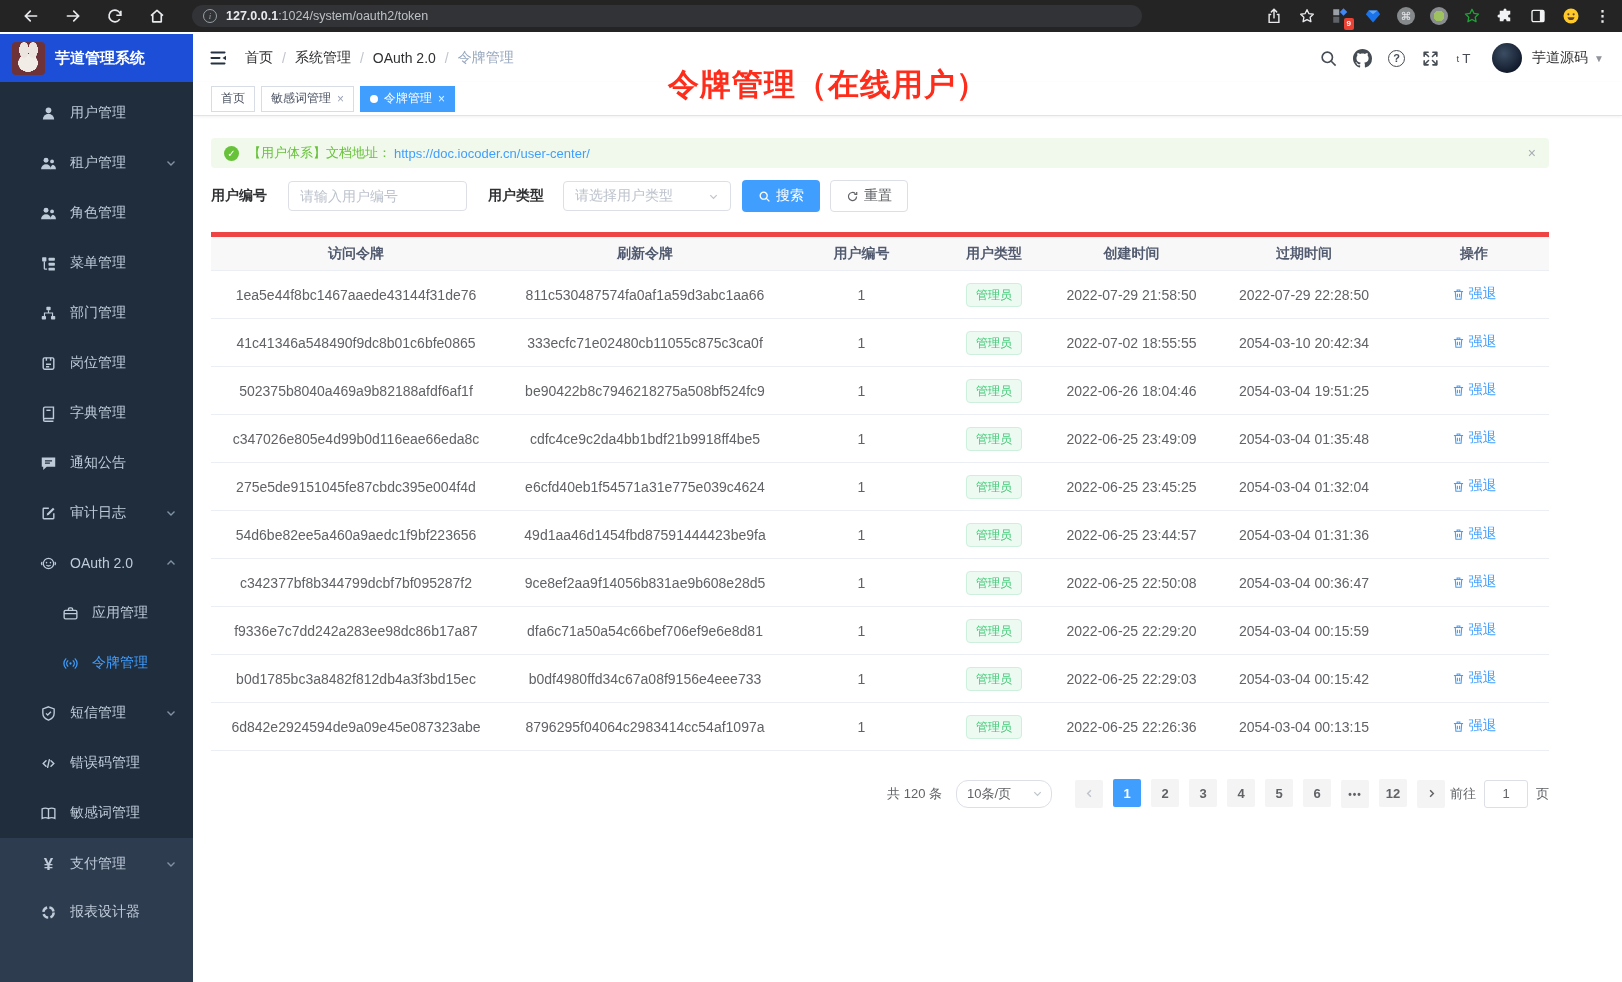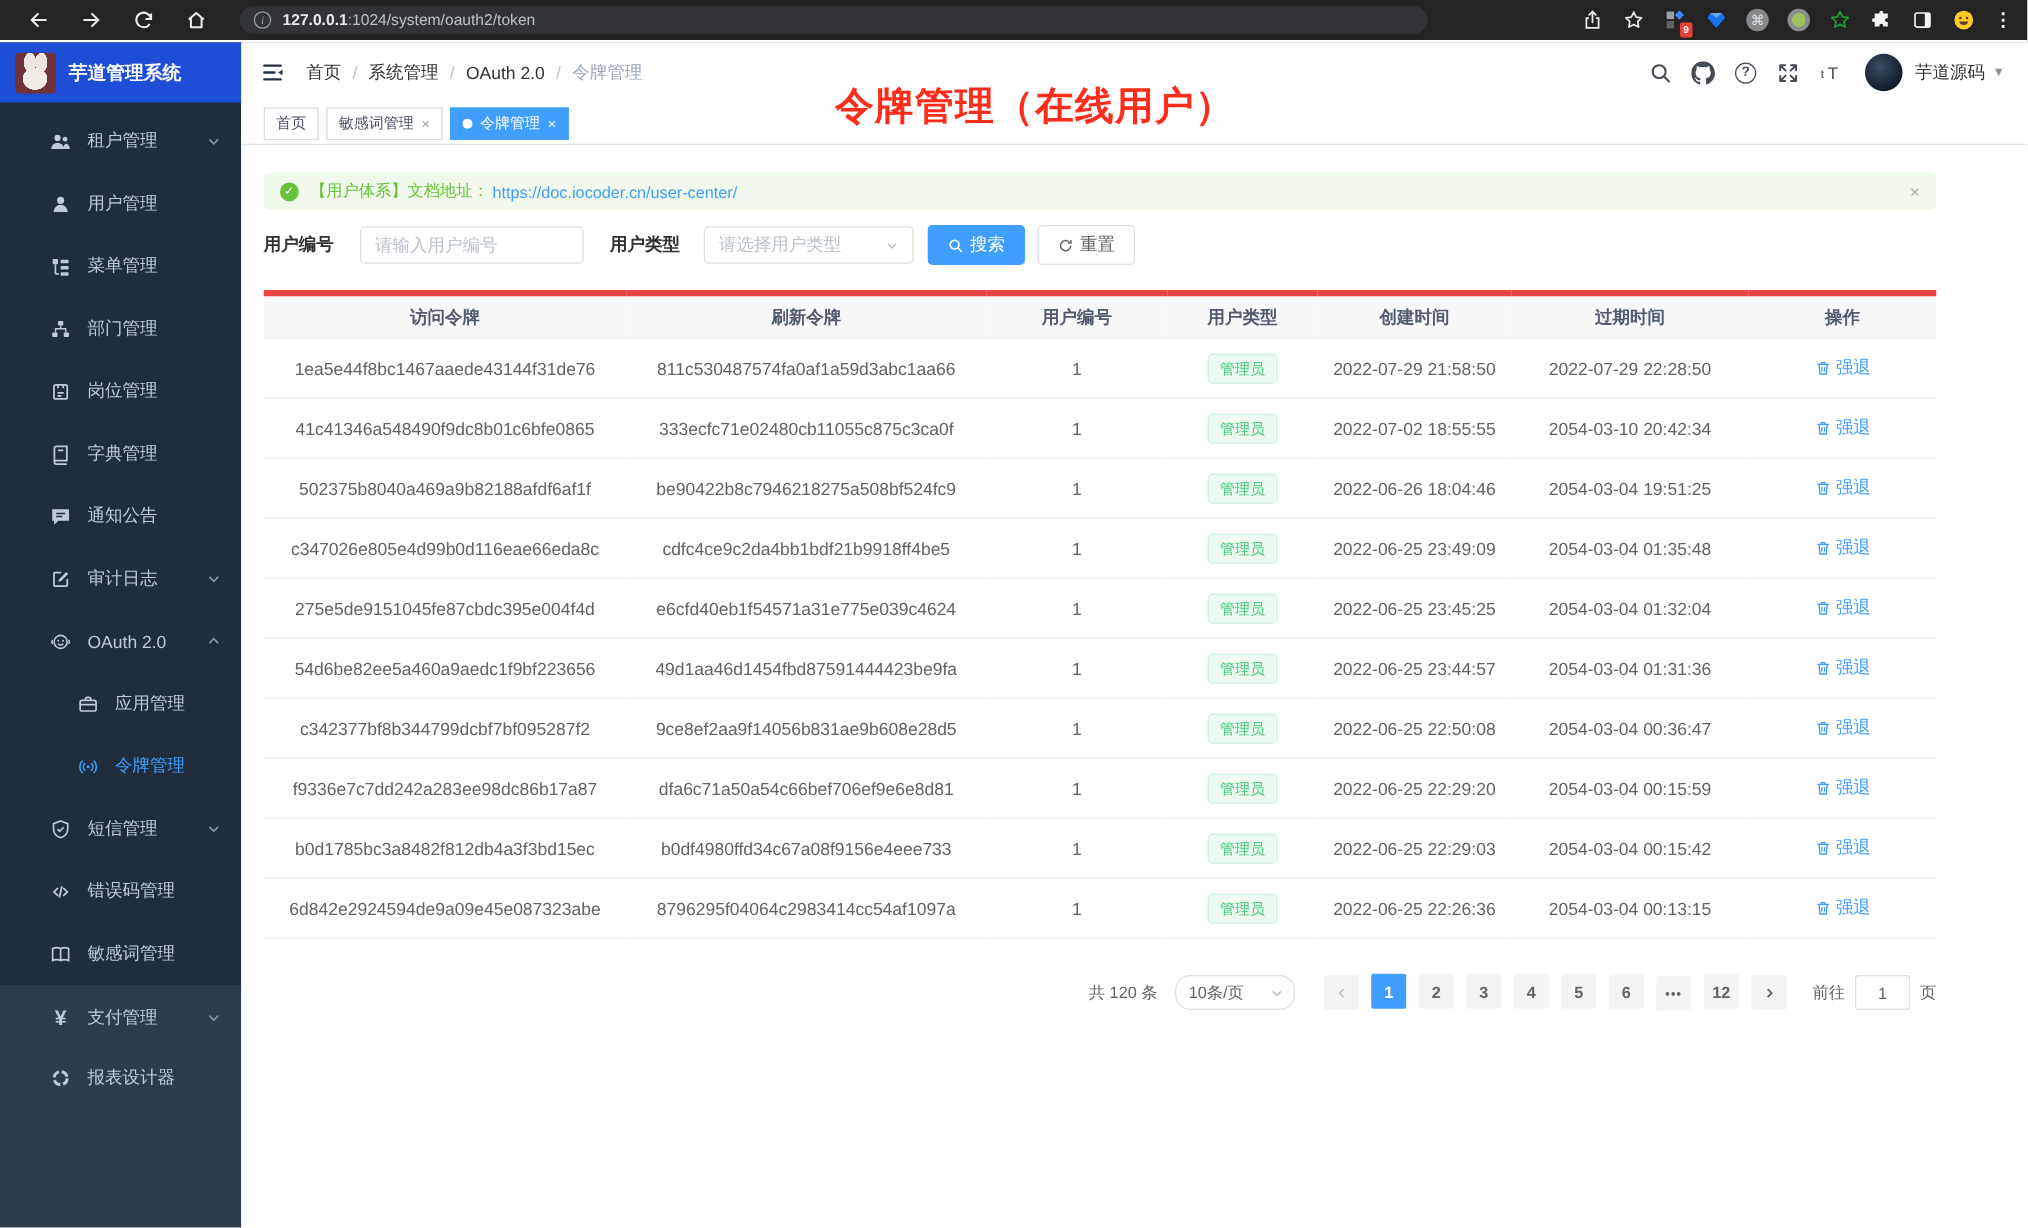--- a/index.html
+++ b/index.html
@@ -100,21 +100,21 @@
   
   .pagination{margin-top:28px;display:flex;align-items:center;justify-content:flex-end;font-size:13px;color:#606266;width:1338px;}
   .pg-total{margin-right:14px;}
   .pg-size{width:96px;height:28px;border:1px solid #dcdfe6;border-radius:12px;display:flex;align-items:center;justify-content:space-between;padding:0 8px 0 10px;color:#606266;margin-right:18px;cursor:pointer;}
   .pg{min-width:28px;height:28px;background:#f4f4f5;border:none;border-radius:2px;margin:0 5px;font-size:13px;color:#606266;font-weight:700;display:inline-flex;align-items:center;justify-content:center;font-family:inherit;cursor:pointer;padding:0 6px;}
   .pg.active{background:#409eff;color:#fff;}
   .pg.prev{color:#c0c4cc;}
   .pg .ch{width:11px;height:11px;display:inline-flex;}
   .pg .ch svg{width:100%;height:100%;}
   .pg.more{font-size:10px;letter-spacing:1px;}
-  .goto-label{margin-left:16px;}
+  .goto-label{}
   .goto{width:44px;height:28px;border:1px solid #dcdfe6;border-radius:3px;margin:0 8px;text-align:center;font-size:13px;color:#606266;font-family:inherit;outline:none;}
   
   .annotation{position:absolute;left:668px;top:64px;font-size:31px;font-weight:700;color:#fe2c1a;z-index:50;white-space:nowrap;letter-spacing:1px;}
 </style>
 </head>
 <body>
 
 <div class="browser-bar">
   <div class="bnav">
     <span class="bicon">
@@ -204,41 +204,52 @@
 
   <aside class="sidebar">
     <div class="logo">
       <span class="logo-img"></span>
       <span class="logo-title">芋道管理系统</span>
     </div>
     <nav id="menu">
         <div class="menu-item">
           <span class="mi-icon">
             <svg viewBox="0 0 24 24" fill="currentColor">
+              <circle cx="12" cy="7.5" r="4"></circle>
+              <path d="M4 20.5a8 8 0 0 1 16 0z"></path>
+            </svg>
+          </span>
+          <span class="mi-label">用户管理</span>
+        </div>
+        <div class="menu-item">
+          <span class="mi-icon">
+            <svg viewBox="0 0 24 24" fill="currentColor">
               <circle cx="8.5" cy="7.5" r="3.5"></circle>
               <path d="M1.5 20a7 7 0 0 1 14 0z"></path>
               <circle cx="17" cy="9" r="2.7"></circle>
               <path d="M14.8 20c0-2.6 1.2-4.9 3.2-6.2 2.6.5 4.5 3.1 4.5 6.2z"></path>
             </svg>
           </span>
           <span class="mi-label">租户管理</span>
           <span class="mi-arrow down">
             <svg viewBox="0 0 12 12" fill="none" stroke="currentColor" stroke-width="1.4">
               <path d="M2.5 4.5L6 8l3.5-3.5"></path>
             </svg>
           </span>
         </div>
         <div class="menu-item">
           <span class="mi-icon">
             <svg viewBox="0 0 24 24" fill="currentColor">
-              <circle cx="12" cy="7.5" r="4"></circle>
-              <path d="M4 20.5a8 8 0 0 1 16 0z"></path>
-            </svg>
-          </span>
-          <span class="mi-label">用户管理</span>
+              <circle cx="8.5" cy="7.5" r="3.5"></circle>
+              <path d="M1.5 20a7 7 0 0 1 14 0z"></path>
+              <circle cx="17" cy="9" r="2.7"></circle>
+              <path d="M14.8 20c0-2.6 1.2-4.9 3.2-6.2 2.6.5 4.5 3.1 4.5 6.2z"></path>
+            </svg>
+          </span>
+          <span class="mi-label">角色管理</span>
         </div>
         <div class="menu-item">
           <span class="mi-icon">
             <svg viewBox="0 0 24 24" fill="currentColor">
               <rect x="3" y="3" width="6" height="6" rx="1"></rect>
               <rect x="12" y="4" width="9" height="4" rx="1"></rect>
               <rect x="12" y="11" width="9" height="4" rx="1"></rect>
               <rect x="12" y="18" width="9" height="4" rx="1"></rect>
               <path d="M5.2 9v10.2a1.6 1.6 0 0 0 1.6 1.6H10v-1.9H7.1V9z"></path>
             </svg>

